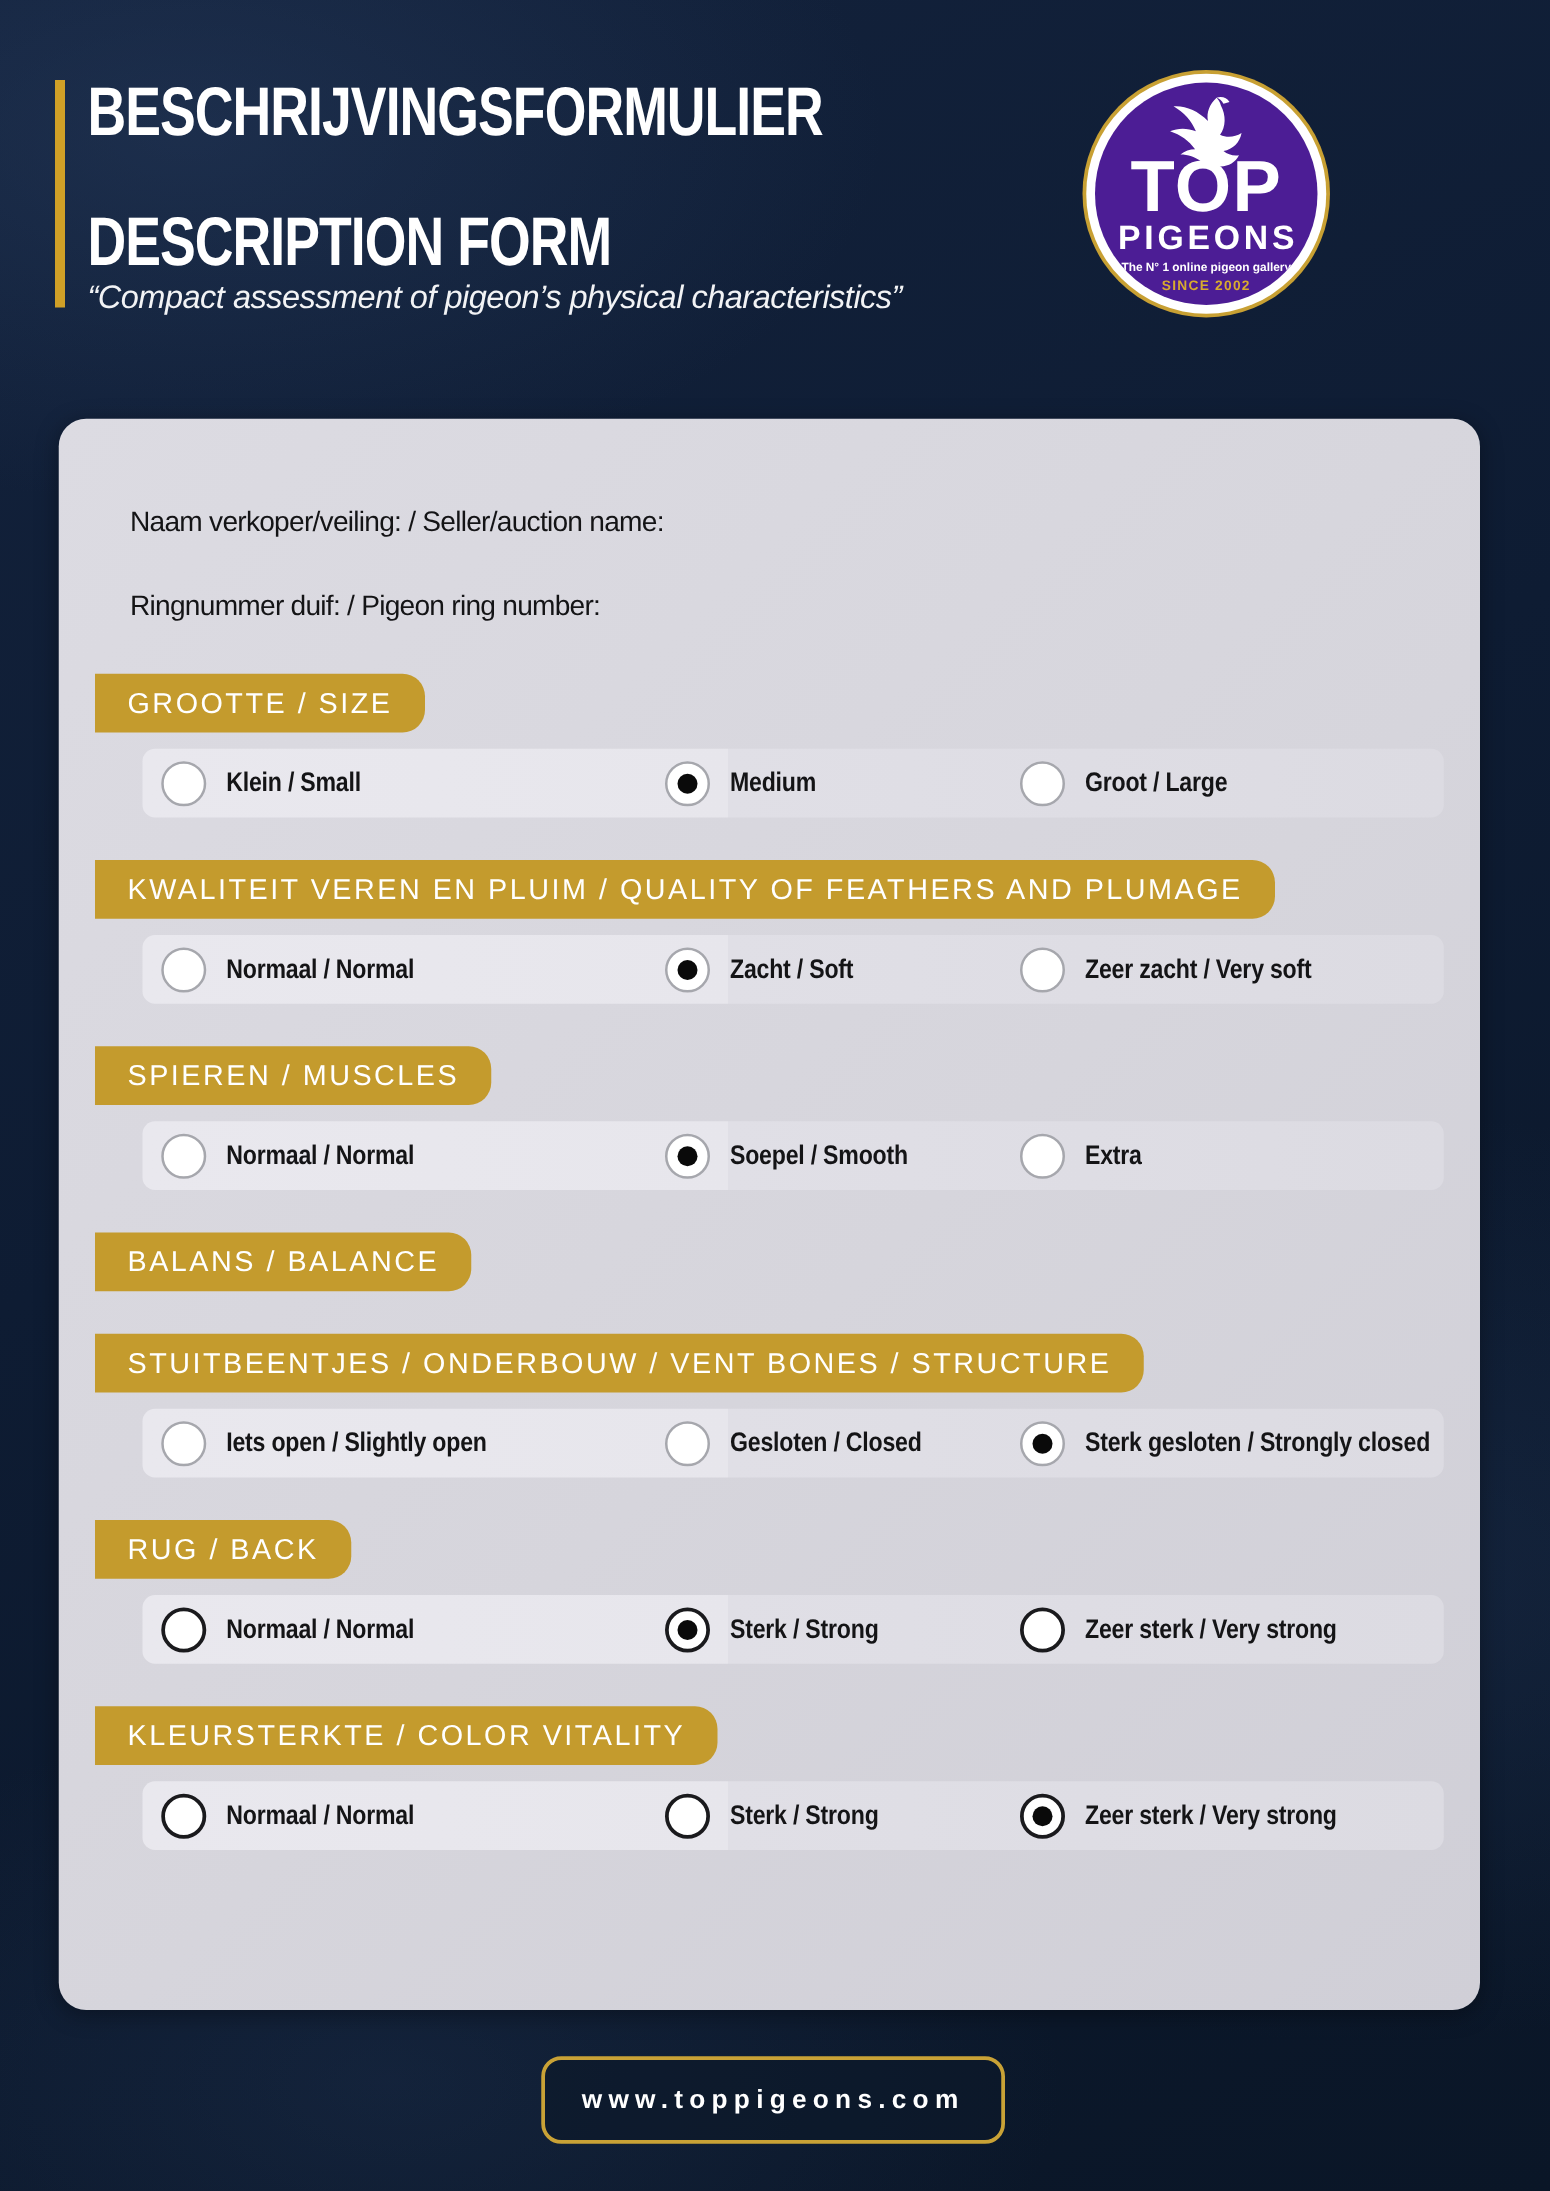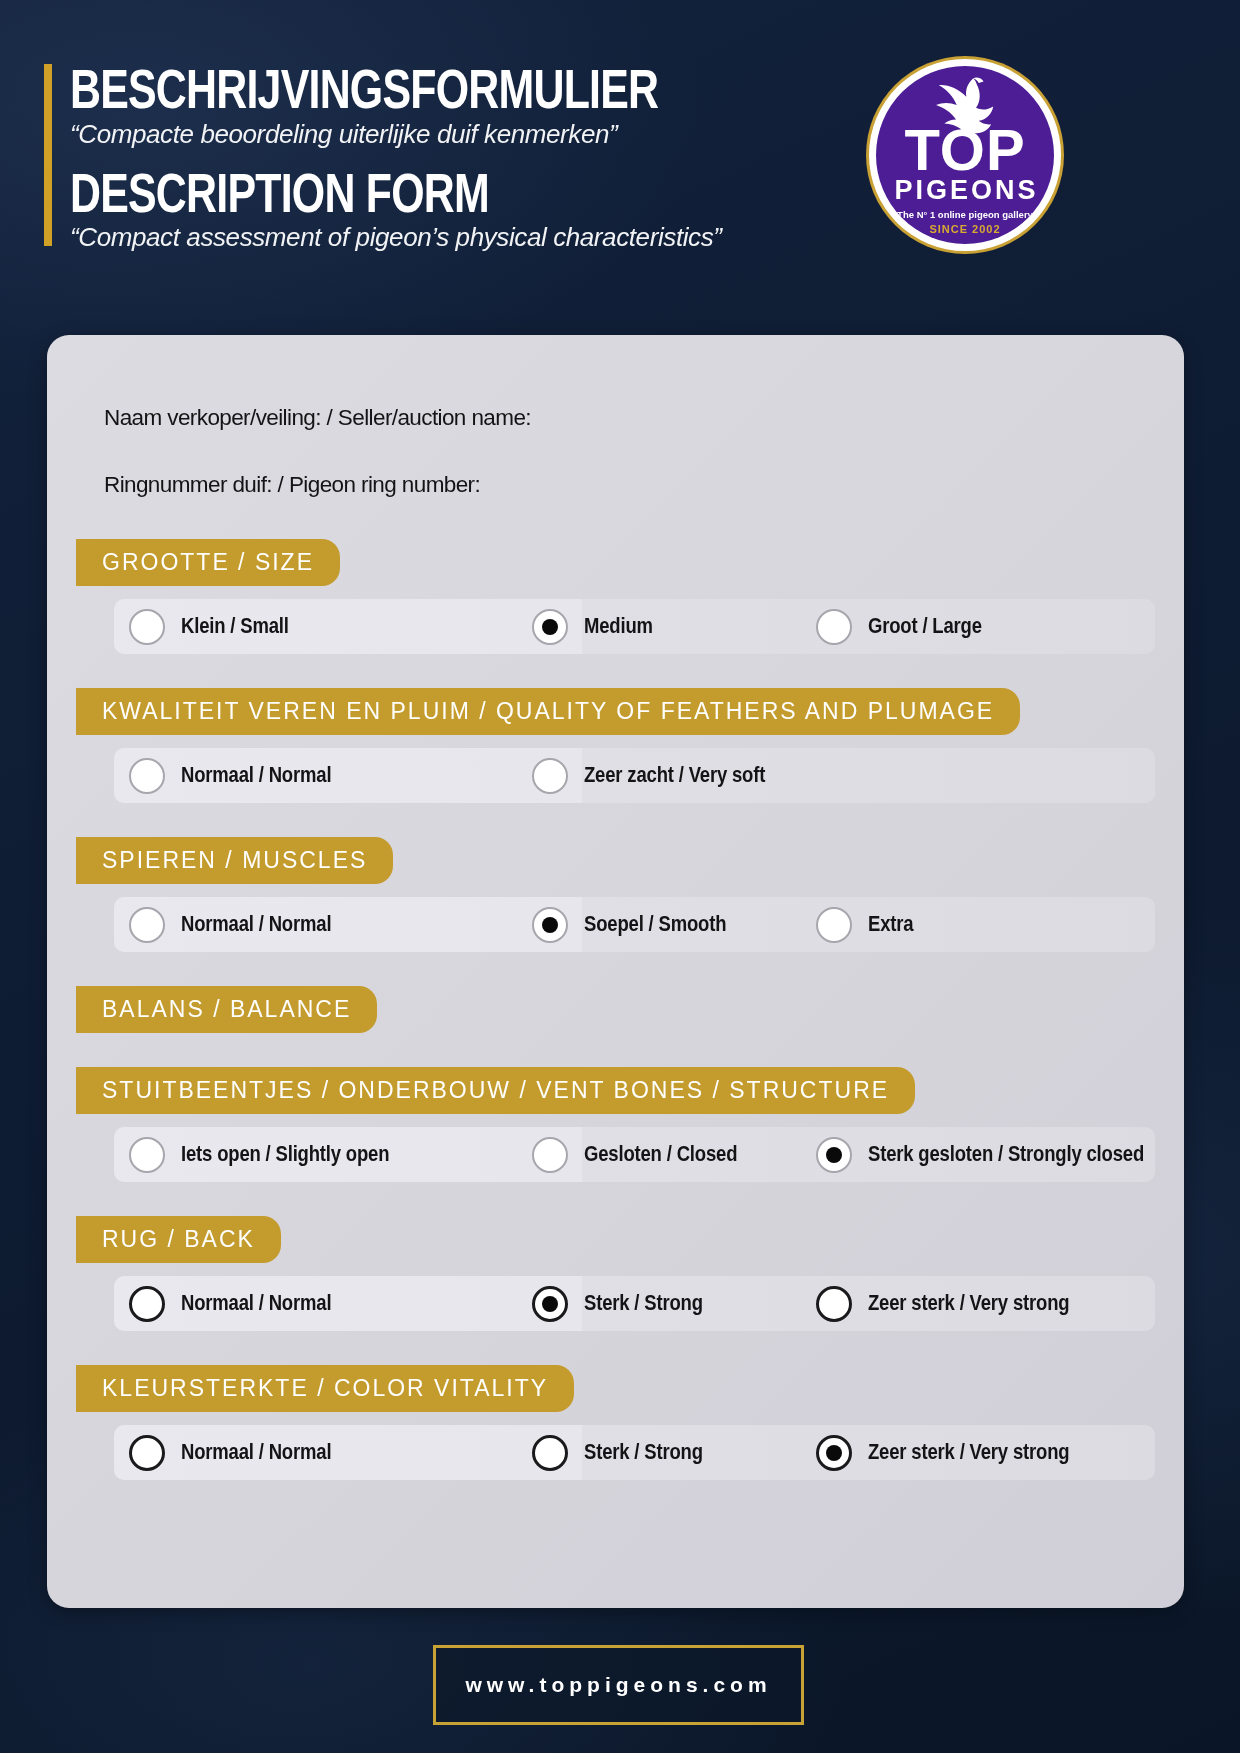--- a/index.html
+++ b/index.html
@@ -52,34 +52,33 @@
     display:grid;grid-template-columns:403px 284px 1fr;align-items:center;}
   .opt{display:flex;align-items:center;padding-left:15px;min-width:0;}
   .radio{flex:0 0 auto;width:36px;height:36px;border-radius:50%;background:#fff;
     border:2px solid #a6a7ad;box-sizing:border-box;display:flex;align-items:center;justify-content:center;}
   .dark-ring .radio{border:3px solid #1a1a1d;}
   .radio .dot{width:16px;height:16px;border-radius:50%;background:#0a0a0a;display:none;}
   .radio.selected .dot{display:block;}
   .opt-label{margin-left:16px;font-size:21.5px;font-weight:700;letter-spacing:-.2px;color:#141416;
     white-space:nowrap;transform:scaleX(.86);transform-origin:0 50%;}
   
-  .site-btn{position:absolute;left:433px;top:1645px;width:371px;height:80px;box-sizing:border-box;
-    border:3px solid #c9a236;border-radius:0;background:rgba(13,24,42,.65);
+  .site-btn{position:absolute;left:433px;top:1645px;width:371px;height:70px;box-sizing:border-box;
+    border:3px solid #c9a236;border-radius:16px;background:rgba(13,24,42,.65);
     display:flex;align-items:center;justify-content:center;cursor:pointer;}
   .site-btn span{color:#fff;font-weight:700;font-size:21px;letter-spacing:5px;}
 </style>
 </head>
 <body>
 
 <div class="page">
 
   <div class="accent-bar"></div>
 
   <div class="title title-nl">BESCHRIJVINGSFORMULIER</div>
-  <div class="subtitle subtitle-nl">“Compacte beoordeling uiterlijke duif kenmerken”</div>
   <div class="title title-en">DESCRIPTION FORM</div>
   <div class="subtitle subtitle-en">“Compact assessment of pigeon’s physical characteristics”</div>
 
   <div class="logo">
     <div class="logo-white"></div>
     <div class="logo-inner">
       <svg class="dove" viewBox="0 0 120 90" xmlns="http://www.w3.org/2000/svg">
         <path fill="#ffffff" d="M72 6 C64 13 60 23 62 33 C50 21 36 15 22 16 C34 23 43 33 48 45 C38 41 27 41 18 45 C30 49 40 56 47 66 C41 66 35 68 30 72 C39 72 47 75 54 80 L52 86 C58 84 64 83 70 85 C82 88 93 83 98 73 C91 74 85 72 80 68 C91 66 99 58 101 47 C93 52 84 53 76 49 C83 40 83 26 77 15 C76 11 74 8 72 6 Z"></path>
         <path fill="#ffffff" d="M72 6 C78 4 84 6 87 11 L80 13 C78 9 75 7 72 6 Z"></path>
       </svg>
@@ -122,20 +121,26 @@
       </div>
 
       <div class="section">
         <div class="badge">KWALITEIT VEREN EN PLUIM / QUALITY OF FEATHERS AND PLUMAGE</div>
         <div class="row">
           <div class="opt">
             <span class="radio"></span>
             <span class="opt-label">Normaal / Normal</span>
           </div>
           <div class="opt">
+            <span class="radio selected">
+                <span class="dot"></span>
+              </span>
+            <span class="opt-label">Zacht / Soft</span>
+          </div>
+          <div class="opt">
             <span class="radio"></span>
             <span class="opt-label">Zeer zacht / Very soft</span>
           </div>
         </div>
       </div>
 
       <div class="section">
         <div class="badge">SPIEREN / MUSCLES</div>
         <div class="row">
           <div class="opt">

